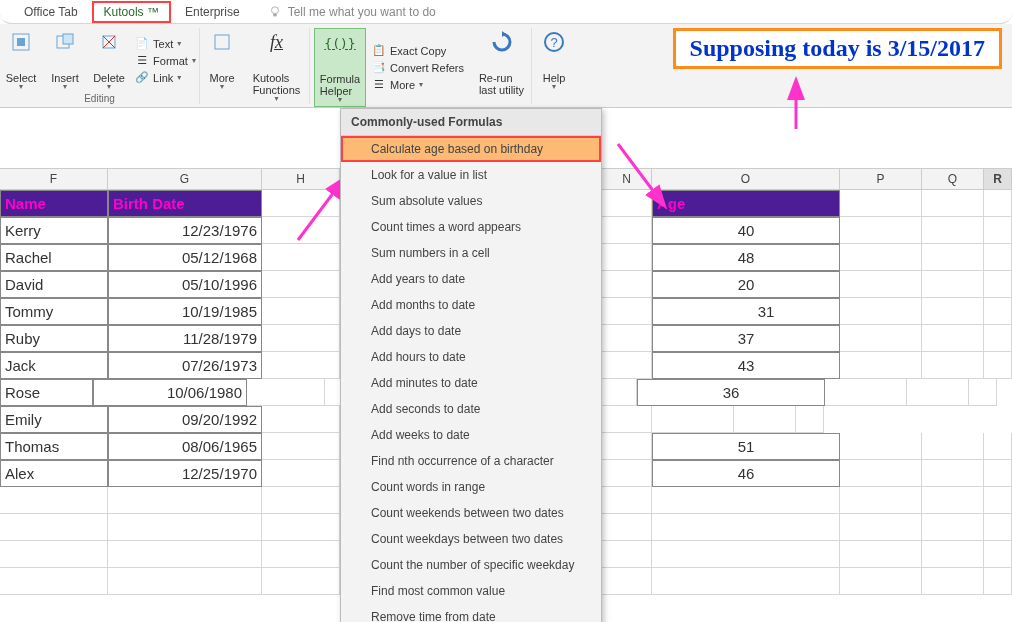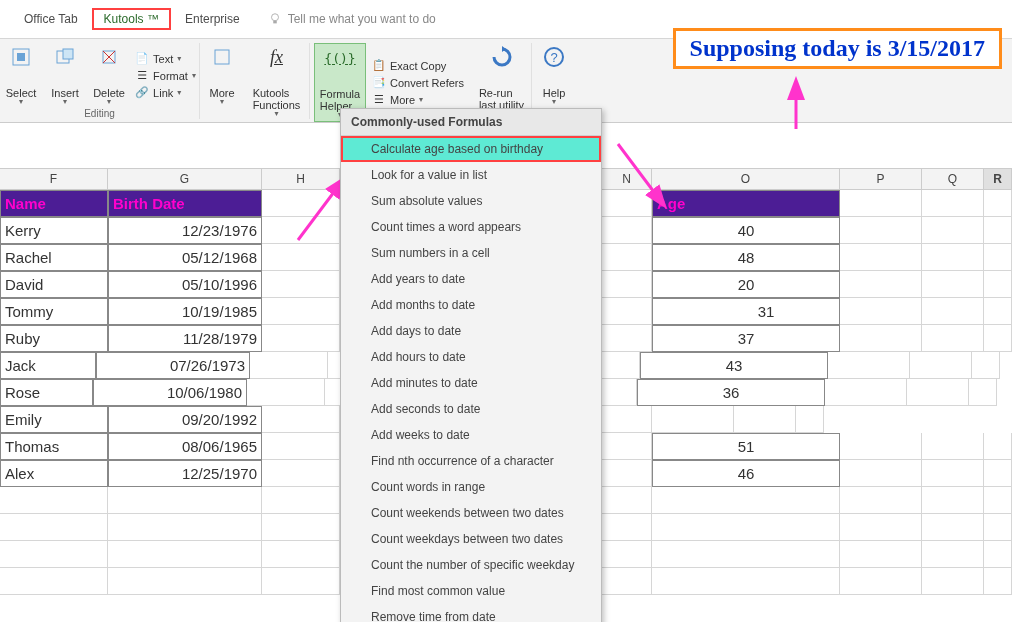--- a/index.html
+++ b/index.html
@@ -10,24 +10,25 @@
     background: #fff;
     color: #333;
     width: 1012px;
     height: 622px;
     overflow: hidden;
     position: relative;
   }
   .tabs {
     display: flex;
     align-items: center;
-    height: 39px;
+    height: 24px;
     border-bottom: 1px solid #d6d6d6;
     padding-left: 10px;
     gap: 0;
+    border-radius: 11px;
   }
   .tab {
     padding: 4px 14px;
     color: #4c4c4c;
     font-size: 12px;
   }
   .tab.highlighted {
     border: 2px solid #ff4040;
     padding: 2px 10px;
     color: #2b6a2b;
@@ -141,21 +142,21 @@
     font-size: 12px;
     color: #444;
     border-bottom: 1px solid #d0d0d0;
   }
   .dd-item {
     padding: 6px 10px 6px 30px;
     font-size: 12px;
     color: #444;
   }
   .dd-item.highlight {
-    background: #5eead4;
+    background: #fdba74;
     border: 2px solid #ff4040;
     padding: 4px 8px 4px 28px;
   }
   .arrow {
     position: absolute;
     z-index: 5;
   }
   .arrow svg { overflow: visible; }
 </style>
 </head>
@@ -375,21 +376,21 @@
         <div class="cell bordered right" style="width: 154px;">11/28/1979</div>
         <div class="cell " style="width: 78px;"></div>
         <div class="cell " style="width: 262px;"></div>
         <div class="cell " style="width: 50px;"></div>
         <div class="cell bordered center" style="width: 188px;">37</div>
         <div class="cell " style="width: 82px;"></div>
         <div class="cell " style="width: 62px;"></div>
         <div class="cell " style="width: 28px;"></div>
       </div>
       <div class="grow">
-        <div class="cell bordered" style="width: 96px;">Jack</div>
+        <div class="cell bordered" style="width: 108px;">Jack</div>
         <div class="cell bordered right" style="width: 154px;">07/26/1973</div>
         <div class="cell " style="width: 78px;"></div>
         <div class="cell " style="width: 262px;"></div>
         <div class="cell " style="width: 50px;"></div>
         <div class="cell bordered center" style="width: 188px;">43</div>
         <div class="cell " style="width: 82px;"></div>
         <div class="cell " style="width: 62px;"></div>
         <div class="cell " style="width: 28px;"></div>
       </div>
       <div class="grow">

